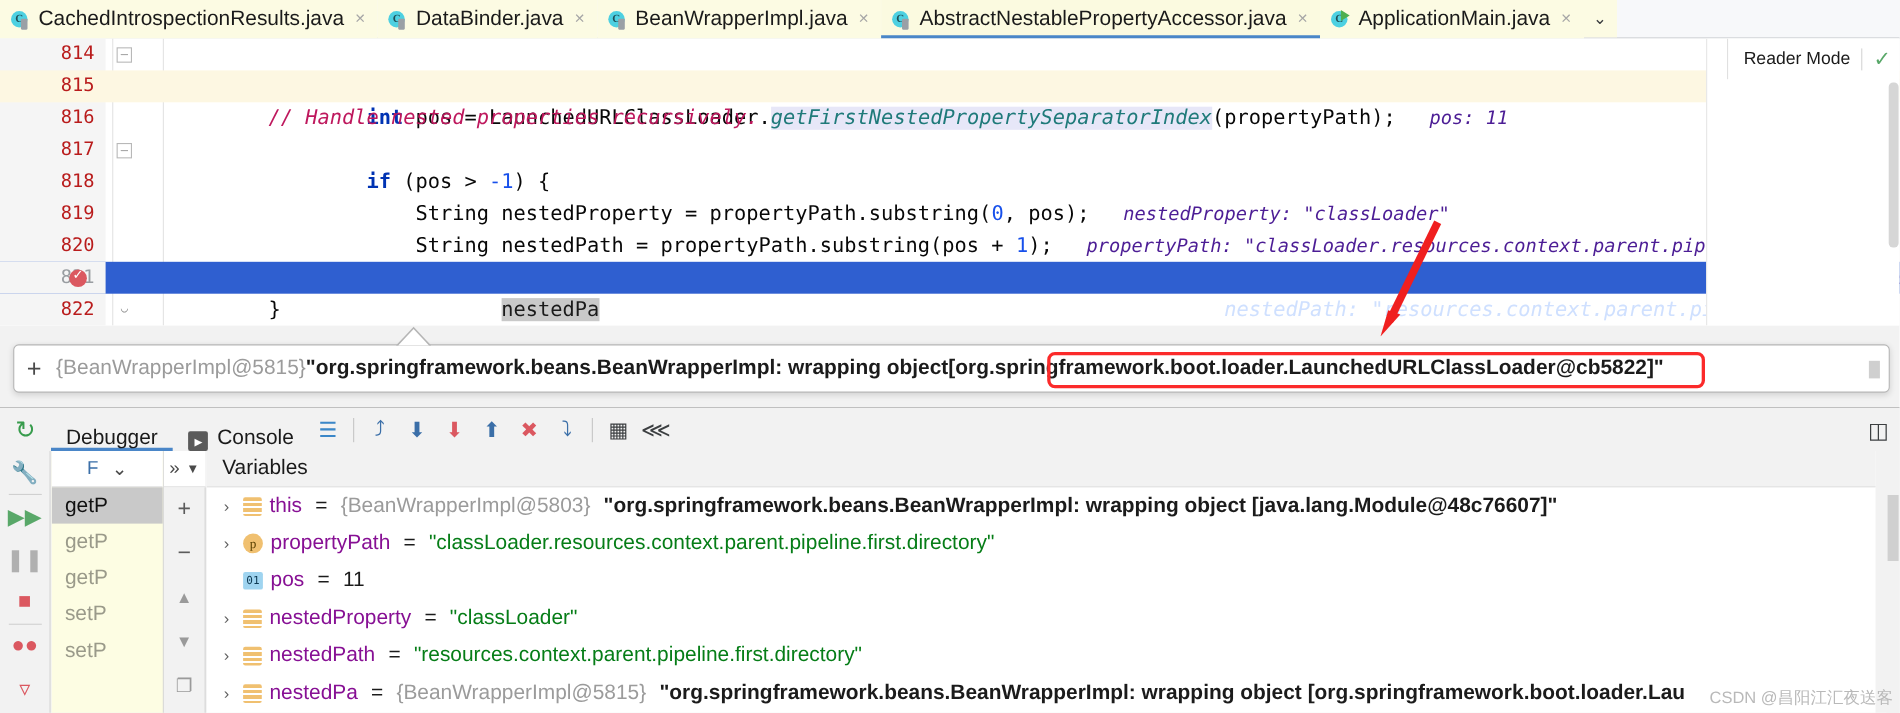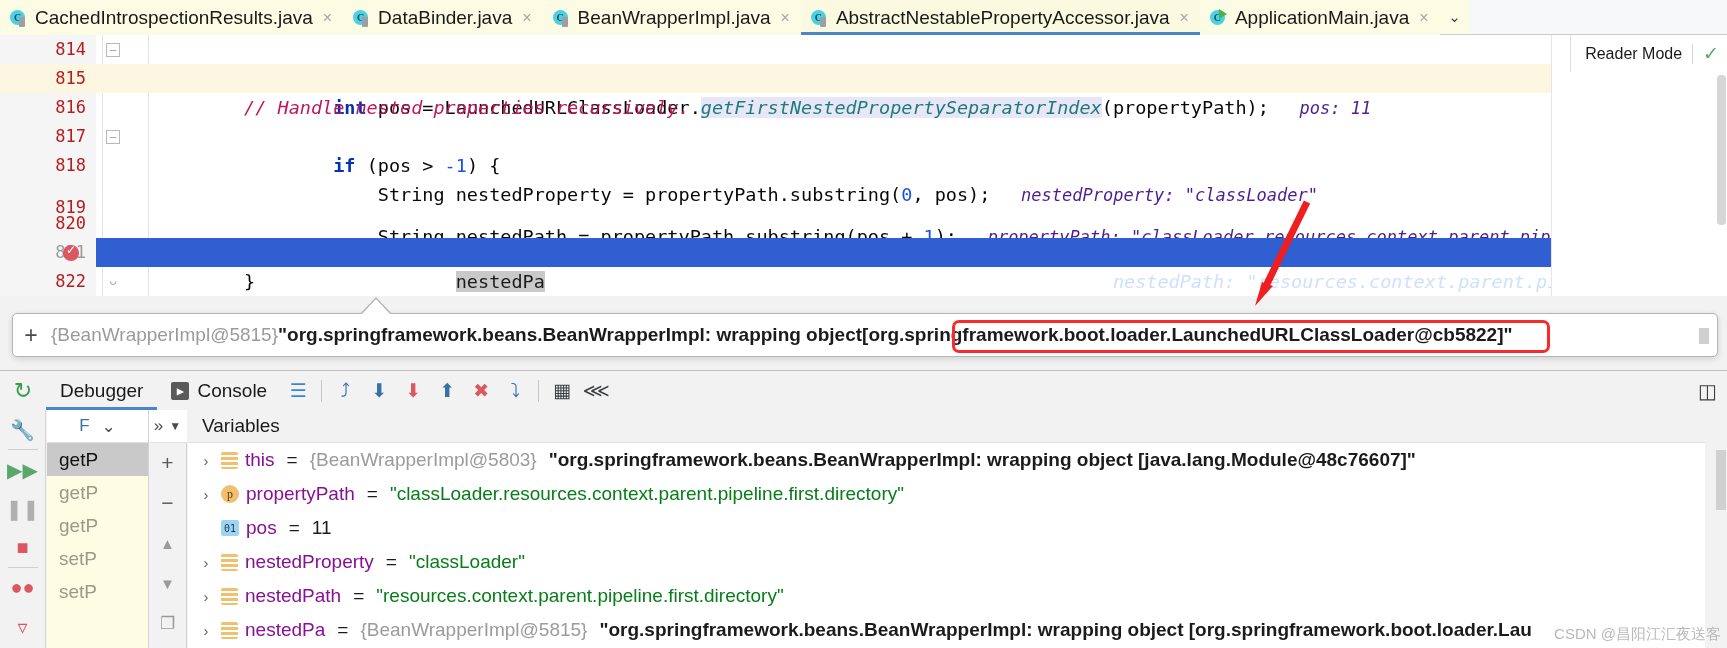--- a/index.html
+++ b/index.html
@@ -151,21 +151,21 @@
   }
   .dbg-toolbar {
     position: absolute; left: 0; top: 0; width: 1727px; height: 39px;
     display: flex; align-items: center; background: #f2f2f2;
   }
   .dbg-restart {
     width: 46px; display: flex; align-items: center; justify-content: center;
     font-size: 22px; color: #389c4d;
   }
   .dbg-tab {
-    padding: 0 14px; height: 39px; display: flex; align-items: center; gap: 8px;
+    padding: 0 14px; height: 39px; display: flex; align-items: flex-end; gap: 8px;
     font-size: 19px; color: #1a1a1a; position: relative;
   }
   .dbg-tab.active { box-shadow: inset 0 -3px 0 #4a86c8; font-weight: normal; }
   .dbg-consoleicon {
     width: 18px; height: 18px; background: #5a5a5a; color: #fff;
     font-size: 12px; display: flex; align-items: center; justify-content: center;
     border-radius: 2px; font-family: "DejaVu Sans Mono", monospace;
   }
   .tb-icon {
     width: 34px; height: 39px; display: flex; align-items: center; justify-content: center;
@@ -338,21 +338,21 @@
       </span>
     </div>
 
     <div class="line" style="top:116px;">
       <span class="ln">818</span>
       <span class="code" style="top:0;">
         <span>            String nestedProperty = propertyPath.substring(</span><span class="num">0</span><span>, pos);</span><span class="hint">   nestedProperty: "classLoader"</span>
       </span>
     </div>
 
-    <div class="line" style="top:145px;margin-top:13px;">
+    <div class="line" style="top:145px;">
       <span class="ln">819</span>
       <span class="code" style="top:0;">
         <span>            String nestedPath = propertyPath.substring(pos + </span><span class="num">1</span><span>);</span><span class="hint">   propertyPath: "classLoader.resources.context.parent.pipeline.first.dir</span>
       </span>
     </div>
 
     <div class="line" style="top:174px;">
       <span class="ln">820</span>
       <span class="code" style="top:0;">
         <span>            AbstractNestablePropertyAccessor nestedPa = getNestedPropertyAccessor(nestedProperty);</span><span class="hint">   nestedProperty: "classLoader"    nes</span>

